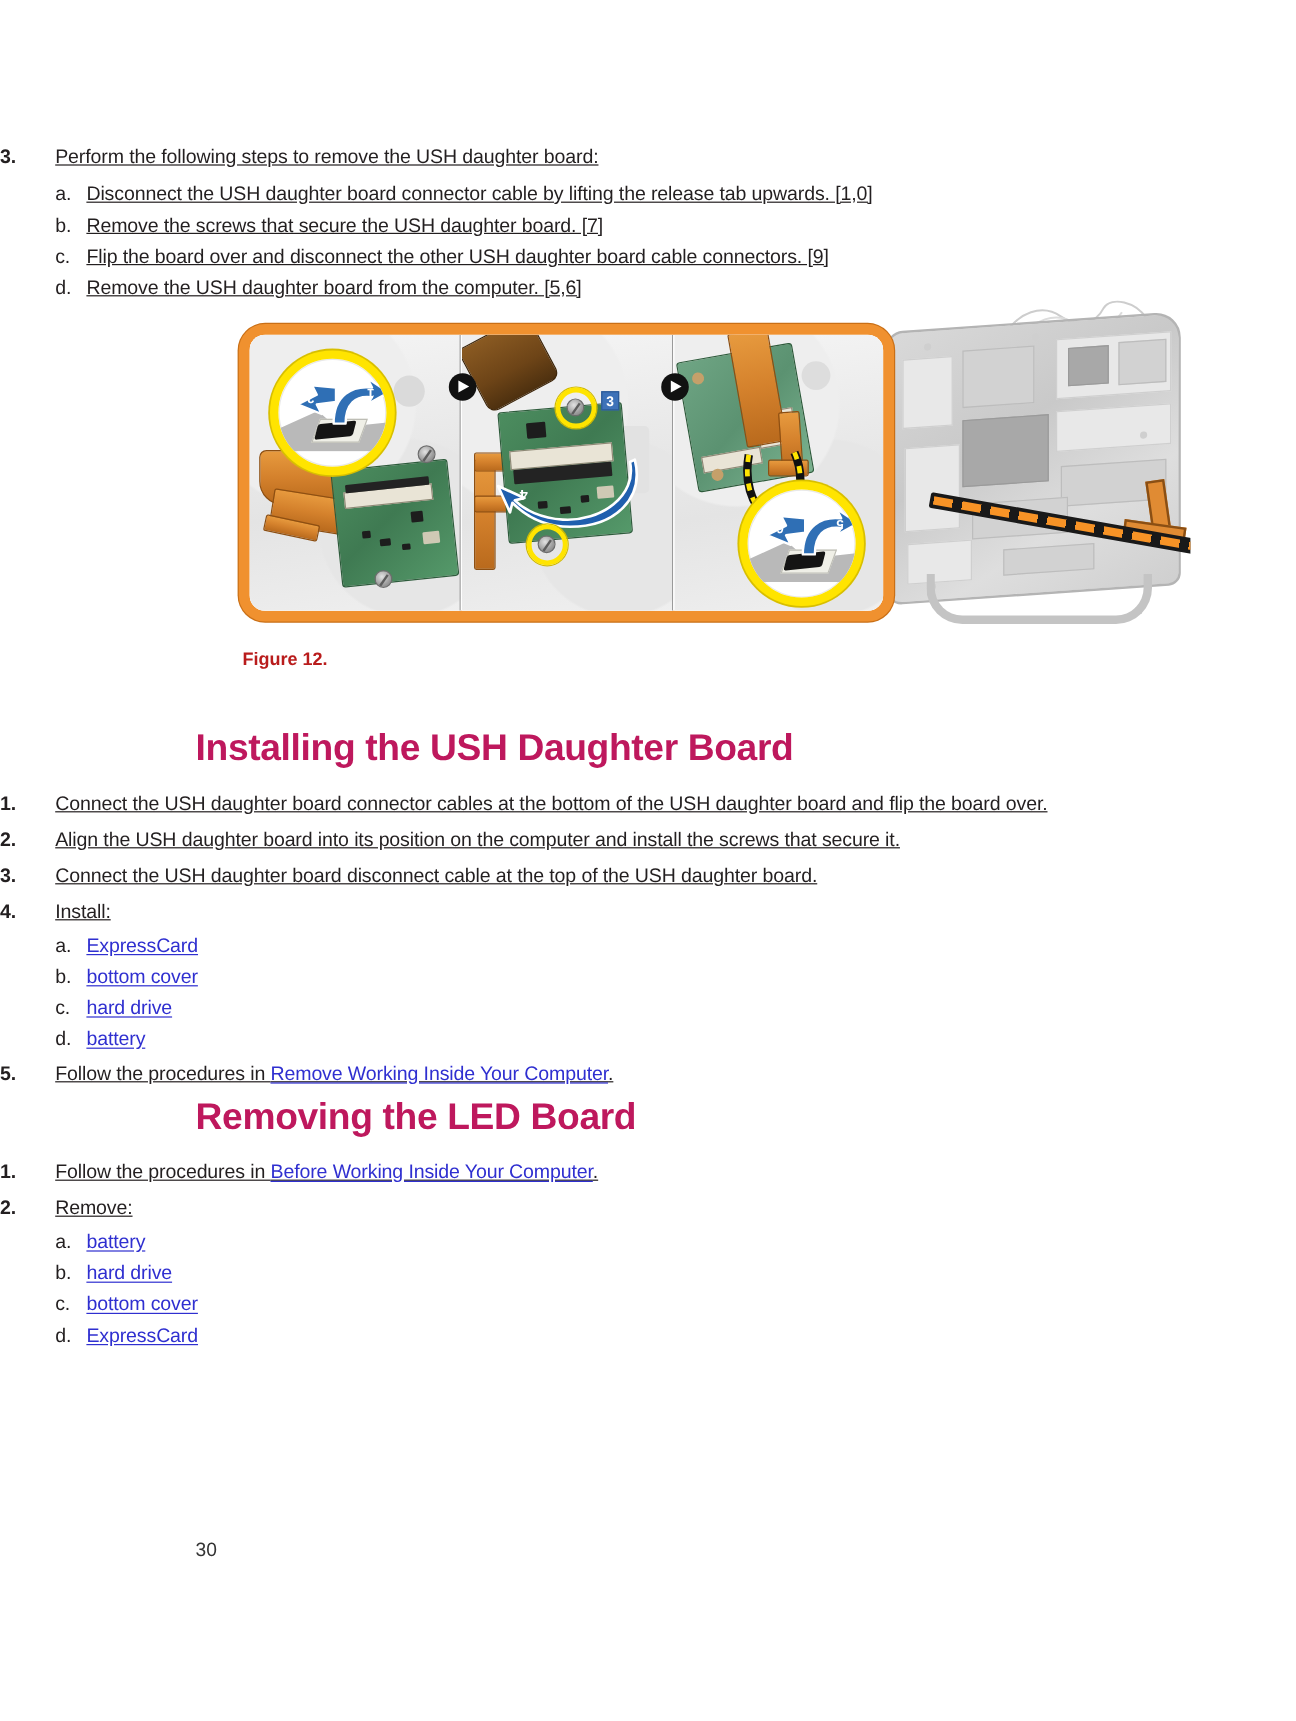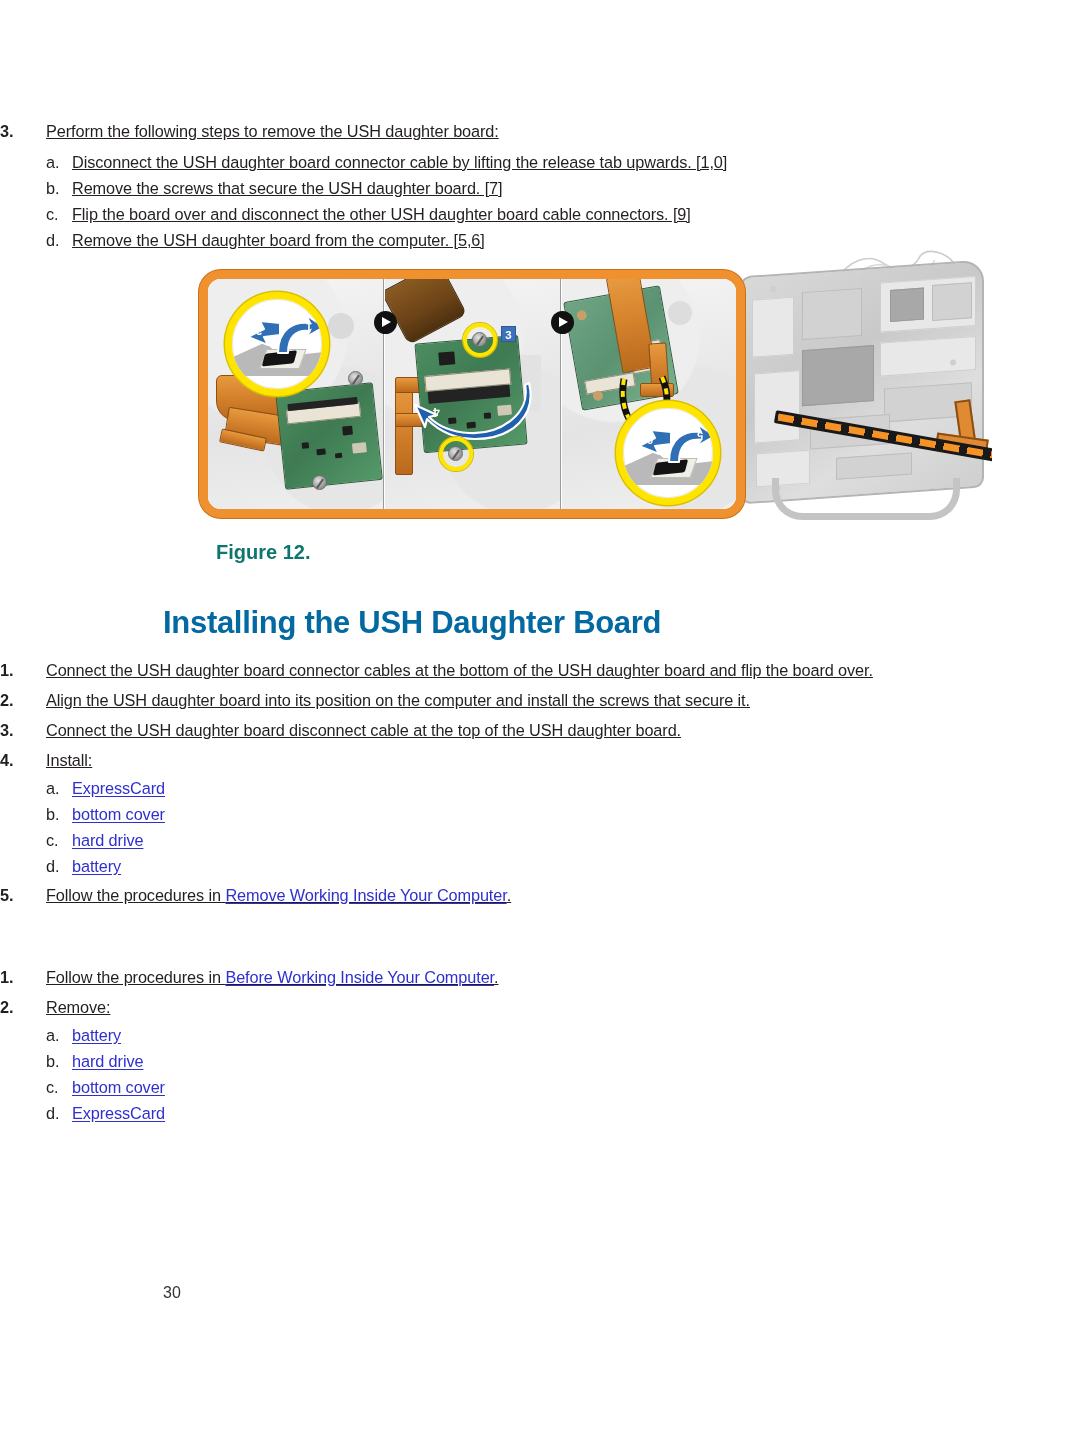--- a/index.html
+++ b/index.html
@@ -51,29 +51,29 @@
   }
 
   
   h2.heading {
     position: absolute;
     margin: 0;
     left: 163px;
     font-size: 31px;
     font-weight: bold;
     letter-spacing: -0.3px;
-    color: #0369a1;
+    color: #be185d;
   }
 
   .figcaption {
     position: absolute;
-    left: 216px;
-    font-size: 20px;
+    left: 202px;
+    font-size: 15px;
     font-weight: bold;
-    color: #0f766e;
+    color: #b91c1c;
   }
 
   .pagenum {
     position: absolute;
     left: 163px;
     font-size: 16px;
     color: #333333;
   }
 
   
@@ -519,20 +519,21 @@
       <span class="marker">d.</span>
       <a class="doclink" href="#">battery</a>
     </div>
 
     <div class="item" style="margin-top:3px;">
       <span class="marker">5.</span>
       <span class="item-body"><span>Follow the procedures in </span><a class="doclink" href="#">Remove Working Inside Your Computer</a><span>.</span></span>
     </div>
   </div>
 
+  <h2 class="heading" style="top:913px;">Removing the LED Board</h2>
 
   <div class="olist" style="top:964px;">
     <div class="item">
       <span class="marker">1.</span>
       <span class="item-body"><span>Follow the procedures in </span><a class="doclink" href="#">Before Working Inside Your Computer</a><span>.</span></span>
     </div>
     <div class="item" style="margin-top:4px;">
       <span class="marker">2.</span>
       <span class="item-body">Remove:</span>
     </div>

